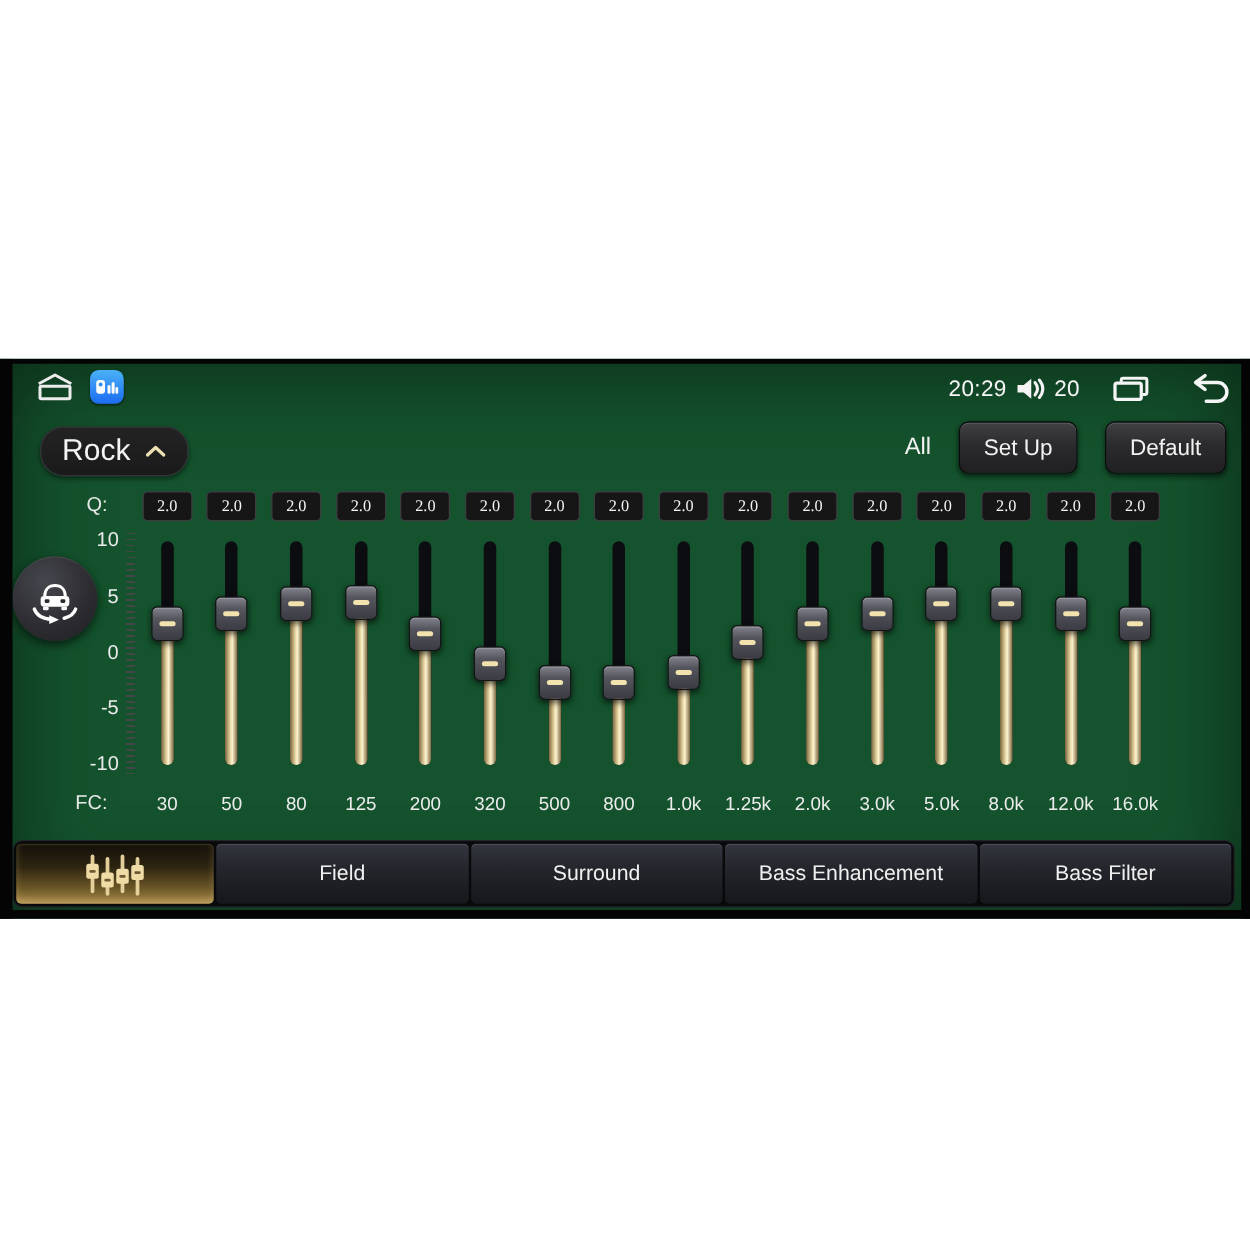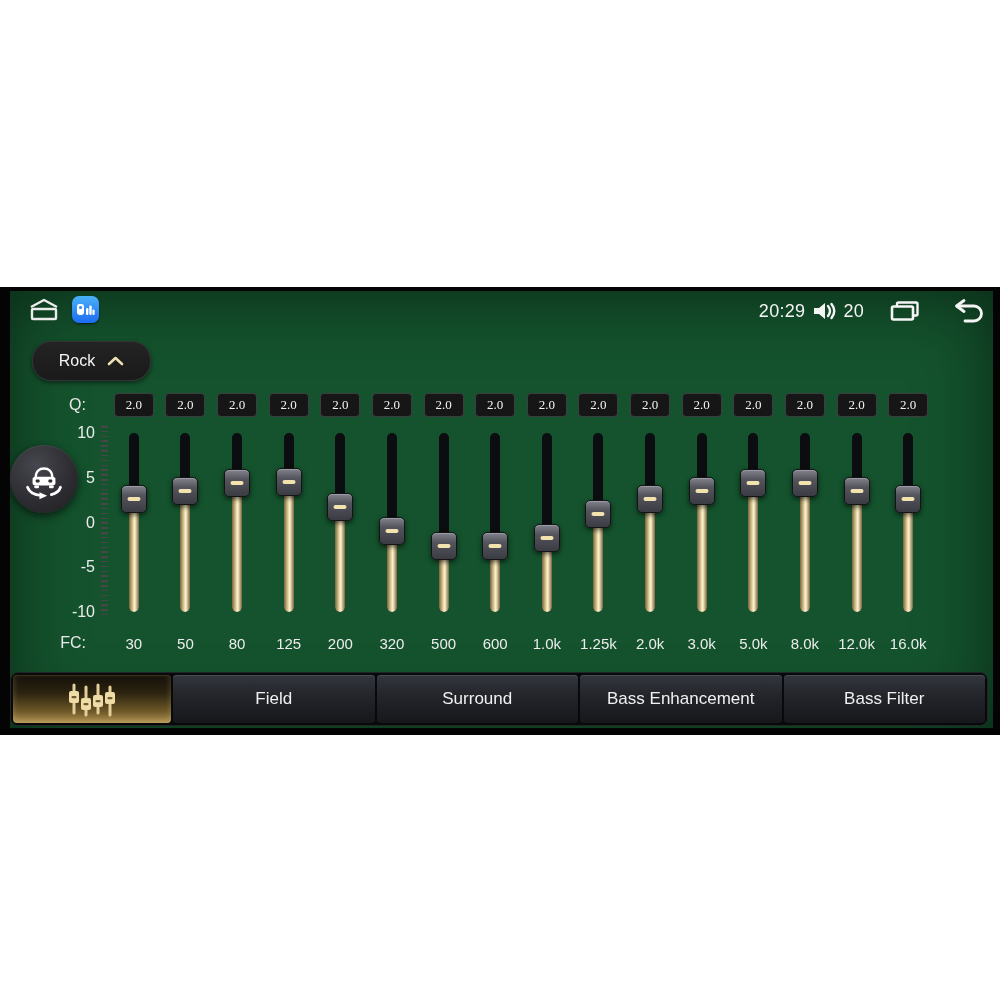--- a/index.html
+++ b/index.html
@@ -21,21 +21,21 @@
   .sb-right{position:absolute;right:16px;top:0;height:32px;display:flex;align-items:center;gap:7px;color:#f5f5f5;font-size:18px;}
   .sb-right .txt{letter-spacing:.3px;}
   .sb-gap1{width:12px;} .sb-gap2{width:16px;}
   .sb-icon{display:flex;align-items:center;justify-content:center;}
 
   
   .preset-pill{position:absolute;left:32px;top:54px;width:117px;height:38px;border-radius:19px;
                background:linear-gradient(180deg,#232323,#1a1a1a);border:1px solid #333338;
                display:flex;align-items:center;justify-content:center;gap:12px;cursor:pointer;
                box-shadow:0 2px 4px rgba(0,0,0,.5);}
-  .preset-pill .label{color:#f4f4f4;font-size:16px;text-align:right;}
+  .preset-pill .label{color:#f4f4f4;font-size:24px;text-align:right;}
   .tool-right{position:absolute;right:19px;top:50px;height:42px;display:flex;align-items:center;gap:22px;}
   .all-label{color:#f2f2f2;font-size:19px;cursor:pointer;}
   .tool-btn{height:40px;padding:0 19px;border-radius:8px;color:#f2f2f2;font-size:18px;display:flex;align-items:center;
             background:linear-gradient(180deg,#414144,#2b2b2e 45%,#202023);border:1px solid #0b0b0d;
             box-shadow:inset 0 1px 0 #5b5b60,0 2px 4px rgba(0,0,0,.55);cursor:pointer;}
 
   
   .q-label,.fc-label{position:absolute;left:50px;width:36px;text-align:right;color:#e8e8e8;font-size:16px;}
   .q-label{top:109px;}
   .fc-label{top:347px;font-size:16px;}
@@ -128,20 +128,25 @@
         </span>
       </div>
     </div>
 
     <div class="preset-pill">
       <span class="label">Rock</span>
       <svg width="17" height="10" viewBox="0 0 17 10">
         <path d="M2 8 L8.5 2 L15 8" fill="none" stroke="#ece0b2" stroke-width="2.6" stroke-linecap="round" stroke-linejoin="round"></path>
       </svg>
     </div>
+    <div class="tool-right">
+      <span class="all-label">All</span>
+      <div class="tool-btn">Set Up</div>
+      <div class="tool-btn">Default</div>
+    </div>
 
     <div class="q-label">Q:</div>
     <div class="fc-label">FC:</div>
     <div id="scale-labels">
         <span style="top: 146px;">10</span>
         <span style="top: 190.75px;">5</span>
         <span style="top: 235.5px;">0</span>
         <span style="top: 280.25px;">-5</span>
         <span style="top: 325px;">-10</span>
       </div>
@@ -311,21 +316,21 @@
         <div class="band-col">
           <div class="fc-val">200</div>
         </div>
         <div class="band-col">
           <div class="fc-val">320</div>
         </div>
         <div class="band-col">
           <div class="fc-val">500</div>
         </div>
         <div class="band-col">
-          <div class="fc-val">600</div>
+          <div class="fc-val">800</div>
         </div>
         <div class="band-col">
           <div class="fc-val">1.0k</div>
         </div>
         <div class="band-col">
           <div class="fc-val">1.25k</div>
         </div>
         <div class="band-col">
           <div class="fc-val">2.0k</div>
         </div>

